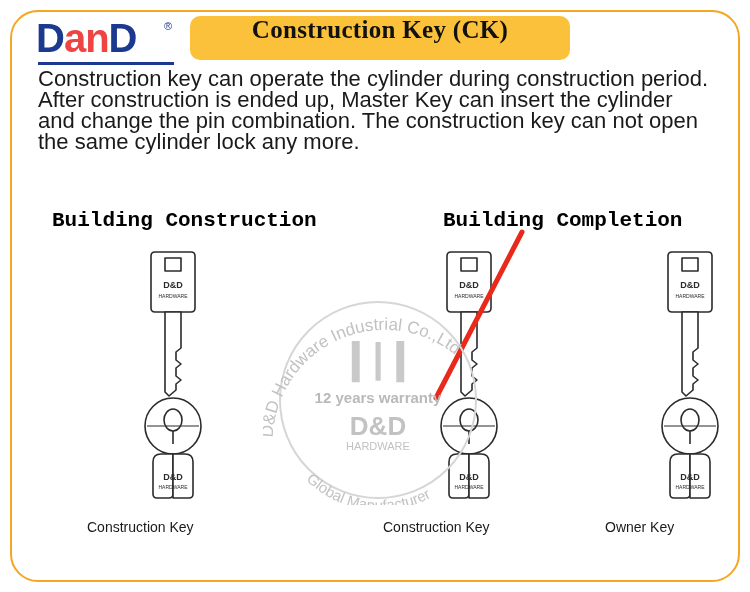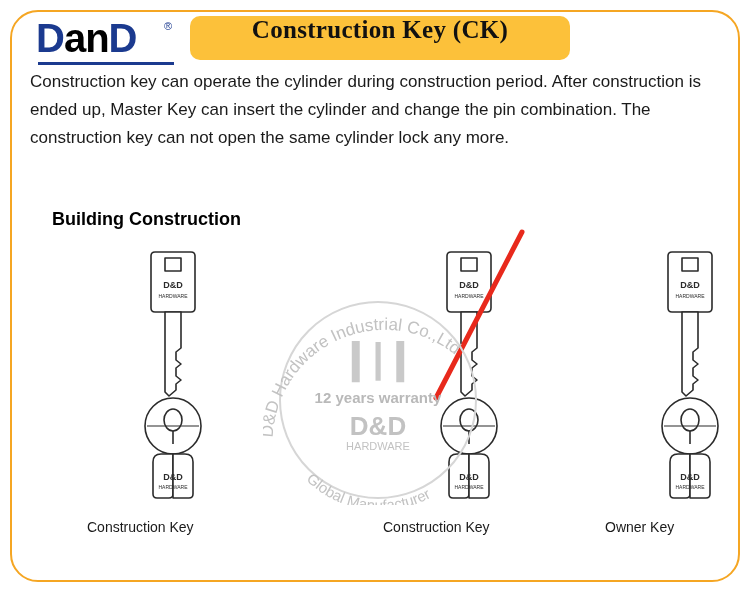--- a/index.html
+++ b/index.html
@@ -36,21 +36,21 @@
   }
   #logo .logo-text {
     font-family: "Liberation Sans", sans-serif;
     font-weight: bold;
     font-size: 40px;
     color: #1b3a8f;
     letter-spacing: -1px;
     line-height: 44px;
   }
   #logo .logo-text .and {
-    color: #000000;
+    color: #ef4444;
     text-align: center;
   }
   #logo .reg {
     position: absolute;
     left: 128px;
     top: 4px;
     font-size: 11px;
     color: #1b3a8f;
   }
   #logo .underline {
@@ -76,34 +76,34 @@
   #title-pill .title-text {
     font-family: "Liberation Serif", serif;
     font-weight: bold;
     font-size: 25px;
     color: #111111;
     letter-spacing: 0.3px;
   }
   
   #paragraph {
     position: absolute;
-    left: 30px;
+    left: 38px;
     top: 68px;
     width: 675px;
-    font-size: 17px;
-    line-height: 28px;
+    font-size: 22px;
+    line-height: 21px;
     color: #1a1a1a;
     font-family: "Liberation Sans", sans-serif;
   }
   
   .section-heading {
     position: absolute;
-    font-family: Liberation Sans, sans-serif;
+    font-family: Liberation Mono, monospace;
     font-weight: bold;
-    font-size: 18px;
+    font-size: 21px;
     color: #000000;
     white-space: nowrap;
   }
   #heading-left { left: 52px; top: 209px; }
   #heading-right { left: 443px; top: 209px; }
 
   
   .caption {
     position: absolute;
     font-size: 14px;
@@ -160,20 +160,21 @@
     <div class="underline"></div>
   </div>
 
   <div id="title-pill">
     <div class="title-text">Construction Key (CK)</div>
   </div>
 
   <div id="paragraph">Construction key can operate the cylinder during construction period. After construction is ended up, Master Key can insert the cylinder and change the pin combination. The construction key can not open the same cylinder lock any more.</div>
 
   <div class="section-heading" id="heading-left">Building Construction</div>
+  <div class="section-heading" id="heading-right">Building Completion</div>
 
   <div class="kc-group" id="group-1">
     <svg class="kc-svg" width="140" height="255" viewBox="0 0 140 255">
       <g stroke="#2b2b2b" stroke-width="1.6" fill="#ffffff" stroke-linejoin="round">
 
         <path d="M52,4 L88,4 Q92,4 92,8 L92,60 Q92,64 88,64 L52,64 Q48,64 48,60 L48,8 Q48,4 52,4 Z"></path>
         <rect x="62" y="10" width="16" height="13" fill="#ffffff"></rect>
 
         <path d="M62,64 L78,64 L78,100 L73,104 L73,112 L78,116 L73,120 L73,128 L78,132 L73,136 L73,142 L66,148 L62,144 Z"></path>
       </g>

